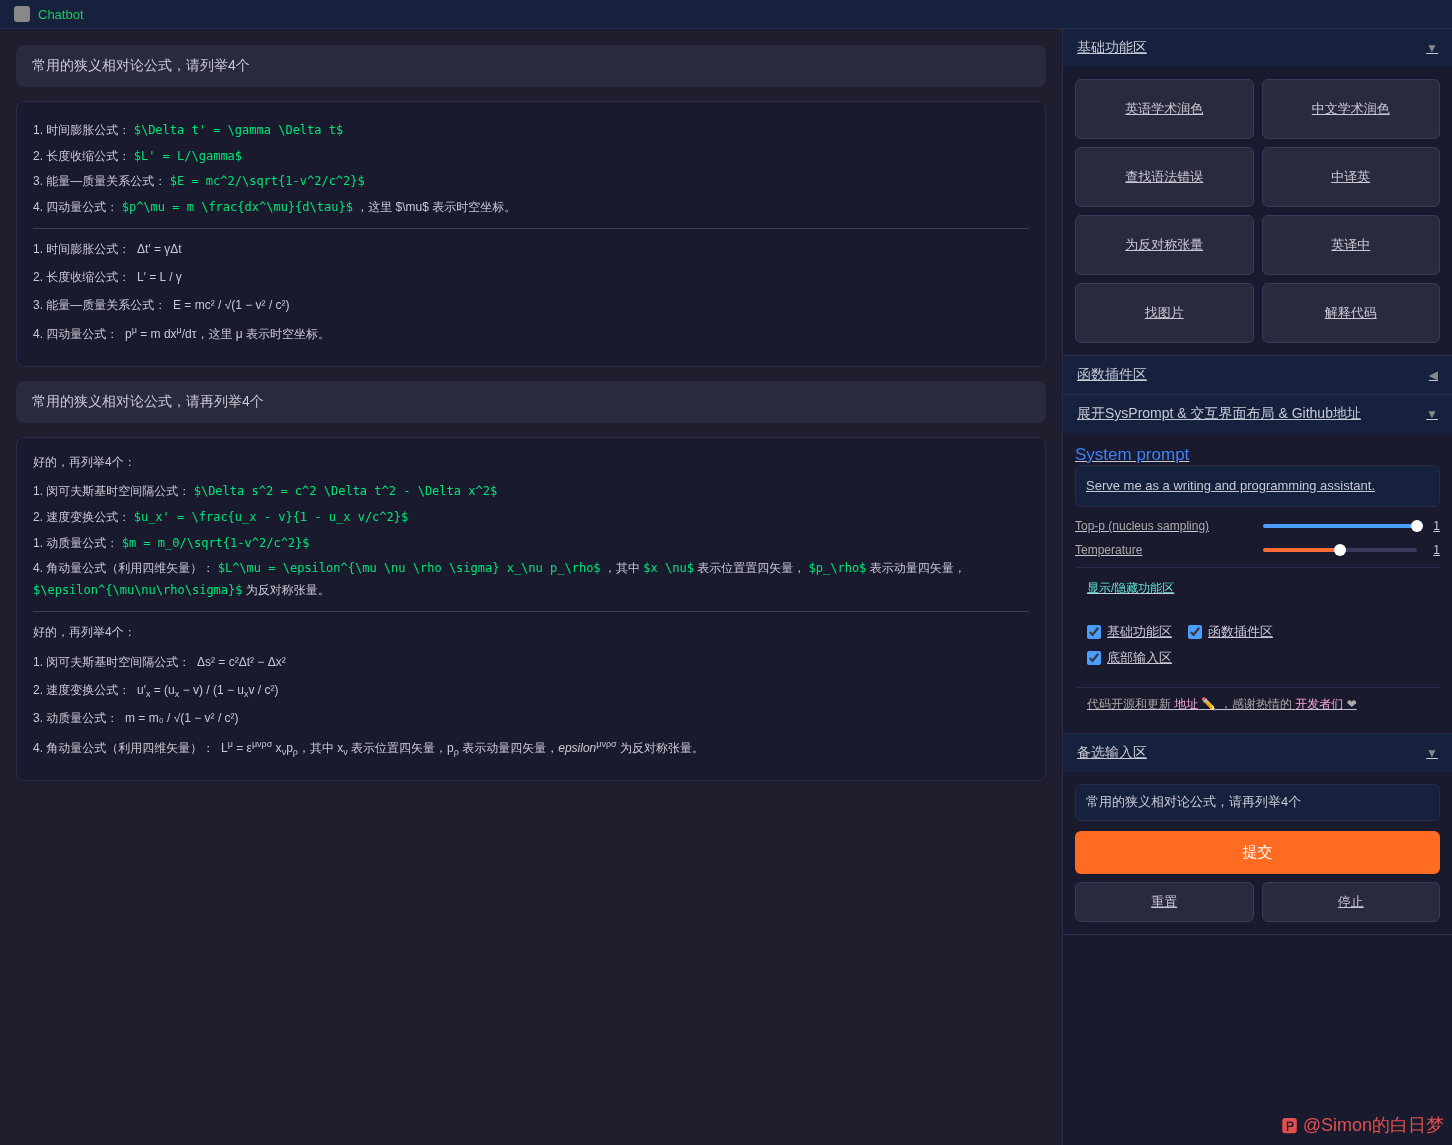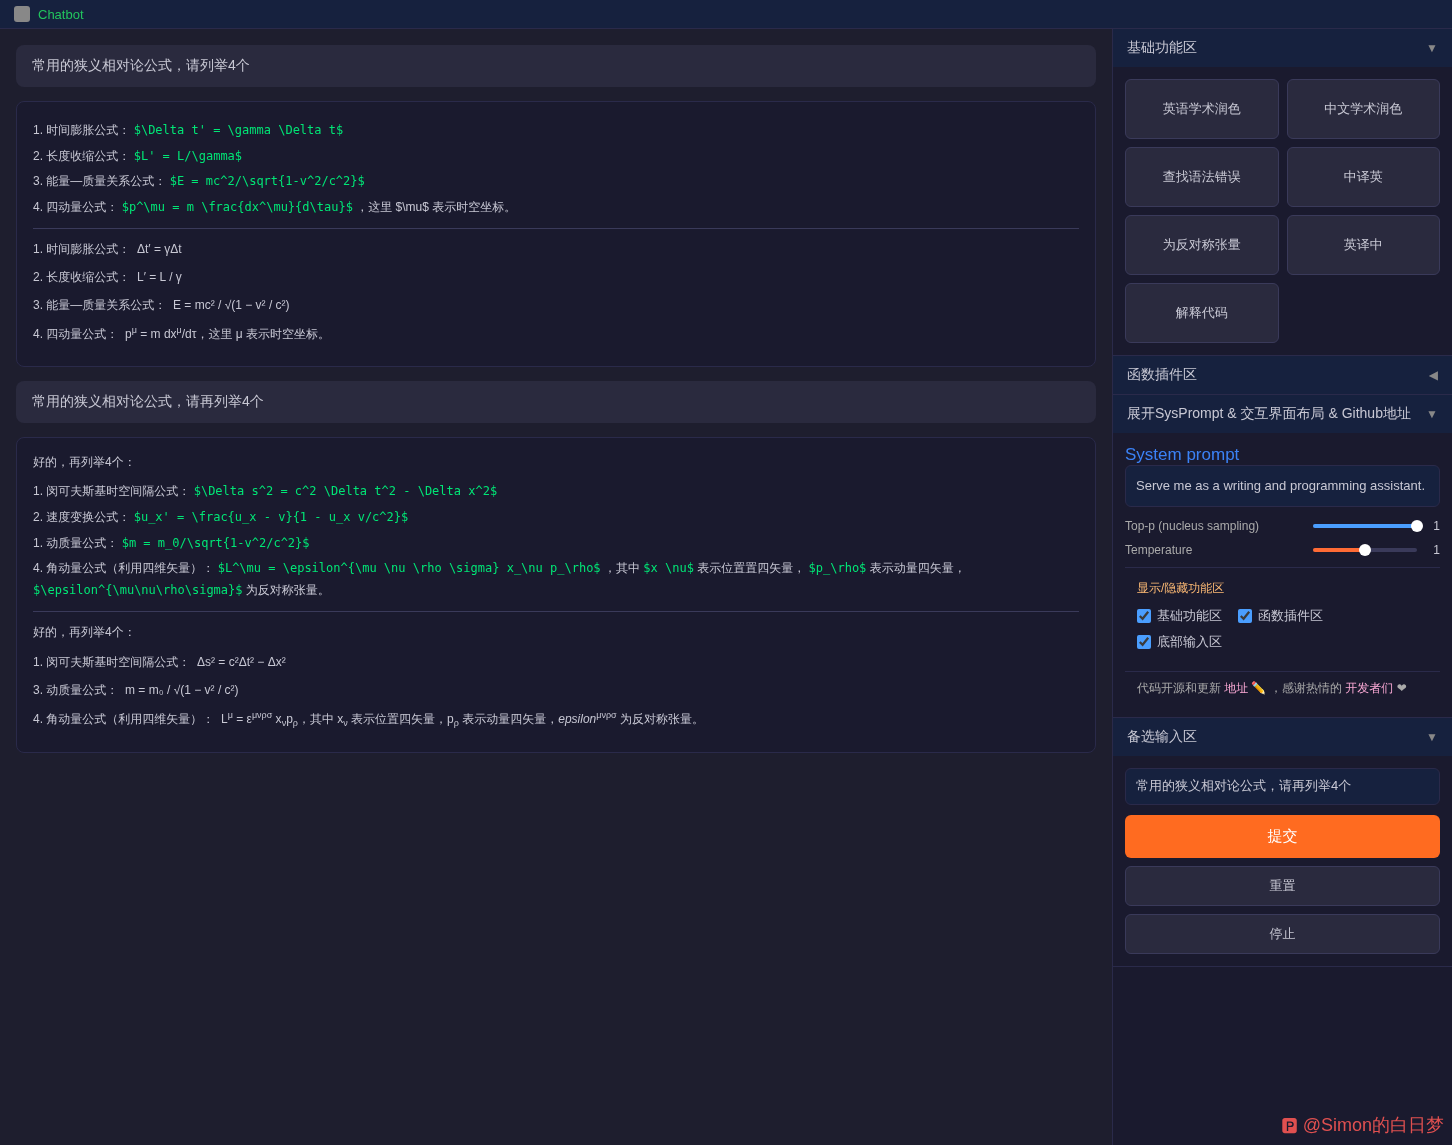--- a/index.html
+++ b/index.html
@@ -71,27 +71,28 @@
     .divider-line {
       border: none;
       border-top: 1px solid #3a3a5a;
       margin: 10px 0;
     }
     .numbered-item {
       margin-bottom: 6px;
     }
     
     .right-sidebar {
-      width: 340px;
+      width: 390px;
       background: #1a1a2e;
       border-left: 1px solid #2a2a4a;
       display: flex;
       flex-direction: column;
       overflow-y: auto;
       padding: 0;
+      text-decoration: underline;
     }
     .sidebar-section {
       border-bottom: 1px solid #2a2a4a;
     }
     .sidebar-section-header {
       background: #16213e;
       padding: 10px 14px;
       display: flex;
       justify-content: space-between;
       align-items: center;
@@ -177,22 +178,22 @@
       border-radius: 50%;
       position: absolute;
       top: -4px;
     }
     .visibility-section {
       padding: 12px;
       border-top: 1px solid #2a2a4a;
     }
     .visibility-label {
       font-size: 12px;
-      color: #fdba74;
-      margin-bottom: 10px;
+      color: #5eead4;
+      margin-bottom: 26px;
     }
     .checkbox-row {
       display: flex;
       gap: 16px;
       margin-bottom: 8px;
       flex-wrap: wrap;
     }
     .checkbox-item {
       display: flex;
       align-items: center;
@@ -233,21 +234,21 @@
       border: none;
       border-radius: 6px;
       color: white;
       padding: 12px;
       font-size: 15px;
       cursor: pointer;
       margin-bottom: 8px;
     }
     .action-row {
       display: grid;
-      grid-template-columns: 1fr;
+      grid-template-columns: 1fr 1fr;
       gap: 8px;
     }
     .action-btn {
       background: #2a2a3e;
       border: 1px solid #3a3a5a;
       border-radius: 6px;
       color: #c8c8d4;
       padding: 10px;
       font-size: 13px;
       cursor: pointer;
@@ -350,20 +351,23 @@
         <span> 为反对称张量。</span>
       </div>
 
       <hr class="divider-line">
 
       <div style="margin-bottom:8px;">好的，再列举4个：</div>
       <div class="numbered-item">
         1. 闵可夫斯基时空间隔公式：&nbsp; Δs² = c²Δt² − Δx²
       </div>
       <div class="numbered-item">
+        2. 速度变换公式：&nbsp; u′<sub>x</sub> = (u<sub>x</sub> − v) / (1 − u<sub>x</sub>v / c²)
+      </div>
+      <div class="numbered-item">
         3. 动质量公式：&nbsp; m = m₀ / √(1 − v² / c²)
       </div>
       <div class="numbered-item">
         4. 角动量公式（利用四维矢量）：&nbsp; L<sup>μ</sup> = ε<sup>μνρσ</sup> x<sub>ν</sub>p<sub>ρ</sub>，其中 x<sub>ν</sub> 表示位置四矢量，p<sub>ρ</sub> 表示动量四矢量，<i>epsilon</i><sup>μνρσ</sup> 为反对称张量。
       </div>
     </div>
 
   </div>
 
   <div class="right-sidebar">
@@ -374,20 +378,21 @@
         <span class="arrow">▼</span>
       </div>
       <div class="sidebar-section-body">
         <div class="btn-grid">
           <button class="func-btn">英语学术润色</button>
           <button class="func-btn">中文学术润色</button>
           <button class="func-btn">查找语法错误</button>
           <button class="func-btn">中译英</button>
           <button class="func-btn">为反对称张量</button>
           <button class="func-btn">英译中</button>
+          <button class="func-btn">找图片</button>
           <button class="func-btn">解释代码</button>
         </div>
       </div>
     </div>
 
     <div class="sidebar-section">
       <div class="sidebar-section-header">
         <span>函数插件区</span>
         <span class="arrow">◀</span>
       </div>

